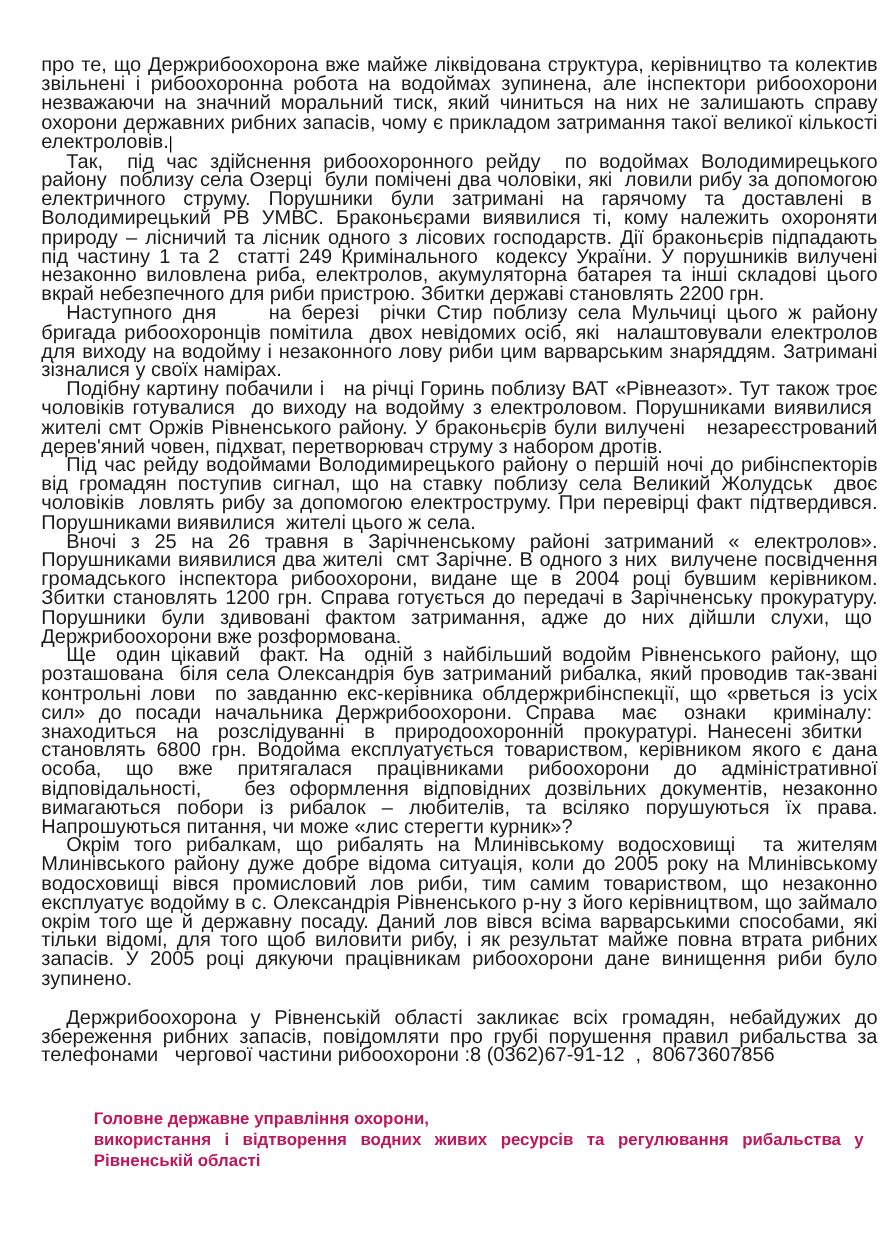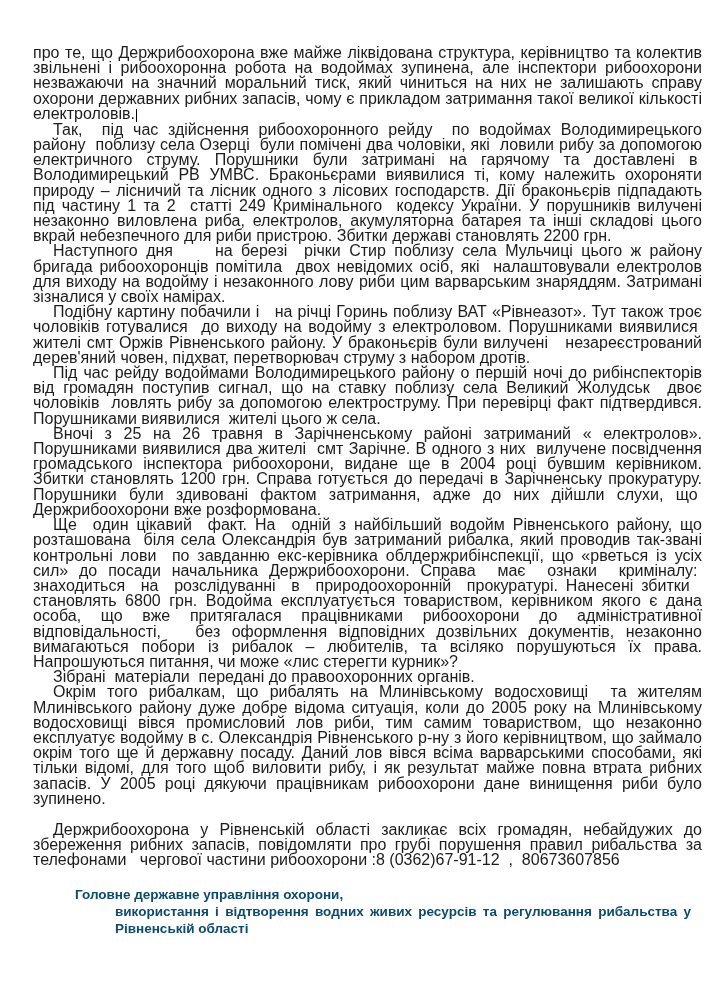--- a/index.html
+++ b/index.html
@@ -37,36 +37,35 @@
     vertical-align: text-bottom;
     margin-left: 1px;
   }
   .doc-footer {
     position: absolute;
     left: 75px; top: 886px;
     width: 616px;
     font-size: 13.5px;
     line-height: 17px;
     font-weight: bold;
-    color: #0c4a6e;
+    color: #be185d;
   }
-  .doc-footer .f-rest { text-align: justify; margin-left: 40px; }
+  .doc-footer .f-rest { text-align: justify; }
 </style>
 </head>
 <body>
 
 <div class="doc-body">
     <p class="para"><span class="">про те, що Держрибоохорона вже майже ліквідована структура, керівництво та колектив звільнені і рибоохоронна робота на водоймах зупинена, але інспектори рибоохорони незважаючи на значний моральний тиск, який чиниться на них не залишають справу охорони державних рибних запасів, чому є прикладом затримання такої великої кількості електроловів.</span><span class="caret"></span></p>
     <p class="para ind"><span class="">Так,&nbsp; під час здійснення рибоохоронного рейду&nbsp; по водоймах </span><span class="sp">Володимирецького</span><span class=""> району&nbsp; поблизу села Озерці&nbsp; були помічені два чоловіки, які&nbsp; ловили рибу за допомогою електричного струму. Порушники були затримані на гарячому та доставлені в&nbsp; </span><span class="sp">Володимирецький</span><span class=""> РВ УМВС. Браконьєрами виявилися ті, кому належить охороняти природу – лісничий та лісник одного з лісових господарств. Дії браконьєрів підпадають під частину 1 та 2&nbsp; статті 249 Кримінального&nbsp; кодексу України. У порушників вилучені незаконно виловлена риба, електролов, акумуляторна батарея та інші складові цього вкрай небезпечного для риби пристрою. Збитки державі становлять 2200 грн.</span></p>
     <p class="para ind"><span class="">Наступного дня&nbsp;&nbsp;&nbsp;&nbsp; на березі&nbsp; річки </span><span class="sp">Стир</span><span class=""> поблизу села </span><span class="sp">Мульчиці</span><span class=""> цього ж району бригада </span><span class="sp">рибоохоронців</span><span class=""> помітила&nbsp; двох невідомих осіб, які&nbsp; налаштовували електролов для виходу на водойму і незаконного лову риби цим варварським знаряддям. Затримані зізналися у своїх намірах.</span></p>
     <p class="para ind"><span class="">Подібну картину побачили і&nbsp;&nbsp; на річці Горинь поблизу ВАТ «</span><span class="sp">Рівнеазот</span><span class="">». Тут також троє чоловіків готувалися&nbsp; до виходу на водойму з електроловом. Порушниками виявилися&nbsp; жителі </span><span class="sp">смт</span><span class=""> </span><span class="sp">Оржів</span><span class=""> Рівненського району. У браконьєрів були вилучені&nbsp;&nbsp; незареєстрований дерев'яний човен, підхват, перетворювач струму з набором дротів.</span></p>
     <p class="para ind"><span class=""> Під час рейду водоймами </span><span class="sp">Володимирецького</span><span class=""> району о першій ночі до рибінспекторів від громадян поступив сигнал, що на ставку поблизу села Великий </span><span class="sp">Жолудськ</span><span class="">&nbsp; двоє чоловіків&nbsp; ловлять рибу за допомогою електроструму. При перевірці факт підтвердився. Порушниками виявилися&nbsp; жителі цього ж села.</span></p>
     <p class="para ind"><span class="">Вночі з 25 на 26 травня в </span><span class="sp">Зарічненському</span><span class=""> районі затриманий « електролов». Порушниками виявилися два жителі&nbsp; </span><span class="sp">смт</span><span class=""> Зарічне. В одного з них&nbsp; вилучене посвідчення громадського інспектора рибоохорони, видане ще в 2004 році бувшим керівником. Збитки становлять 1200 грн. Справа готується до передачі в </span><span class="sp">Зарічненську</span><span class=""> прокуратуру. Порушники були здивовані фактом затримання, адже до них дійшли слухи, що&nbsp; Держрибоохорони вже розформована.</span></p>
     <p class="para ind"><span class="">Ще&nbsp; один цікавий&nbsp; факт. На&nbsp; одній з найбільший водойм Рівненського району, що розташована&nbsp; біля села Олександрія був затриманий рибалка, який проводив так-звані контрольні лови&nbsp; по завданню екс-керівника </span><span class="sp">облдержрибінспекції</span><span class="">, що «рветься із усіх сил» до посади начальника Держрибоохорони. Справа&nbsp; має&nbsp; ознаки&nbsp; криміналу:&nbsp; знаходиться&nbsp; на&nbsp; розслідуванні&nbsp; в&nbsp; природоохоронній&nbsp; прокуратурі. Нанесені збитки&nbsp;&nbsp; становлять 6800 грн. Водойма експлуатується товариством, керівником якого є дана особа, що вже притягалася працівниками рибоохорони до адміністративної відповідальності,&nbsp;&nbsp; без оформлення відповідних дозвільних документів, незаконно вимагаються побори із рибалок – любителів, та всіляко порушуються їх права. Напрошуються питання, чи може «лис стерегти курник»?</span></p>
-    <p class="para ind"><span class="">Зібрані&nbsp; матеріали&nbsp; передані до правоохоронних органів.</span></p>
     <p class="para ind"><span class="">Окрім того рибалкам, що рибалять на </span><span class="sp">Млинівському</span><span class=""> водосховищі&nbsp; та жителям </span><span class="sp">Млинівського</span><span class=""> району дуже добре відома ситуація, коли до 2005 року на </span><span class="sp">Млинівському</span><span class=""> водосховищі вівся промисловий лов риби, тим самим товариством, що незаконно експлуатує водойму в с. Олександрія Рівненського р-ну з його керівництвом, що займало окрім того ще й державну посаду. Даний лов вівся всіма варварськими способами, які тільки відомі, для того щоб виловити рибу, і як результат майже повна втрата рибних запасів. У 2005 році дякуючи працівникам рибоохорони дане винищення риби було зупинено.</span></p>
     <p class="para ind gap"><span class="">Держрибоохорона у Рівненській області закликає всіх громадян, небайдужих до збереження рибних запасів, повідомляти про грубі порушення правил рибальства за телефонами&nbsp;&nbsp; чергової частини рибоохорони :8 (0362)67-91-12&nbsp; ,&nbsp; 80673607856</span></p>
   </div>
 
 <div class="doc-footer">
   <div class="f-line1">Головне державне управління охорони,</div>
   <div class="f-rest">використання і відтворення водних живих ресурсів та регулювання рибальства у Рівненській області</div>
 </div>
 
 </body></html>

